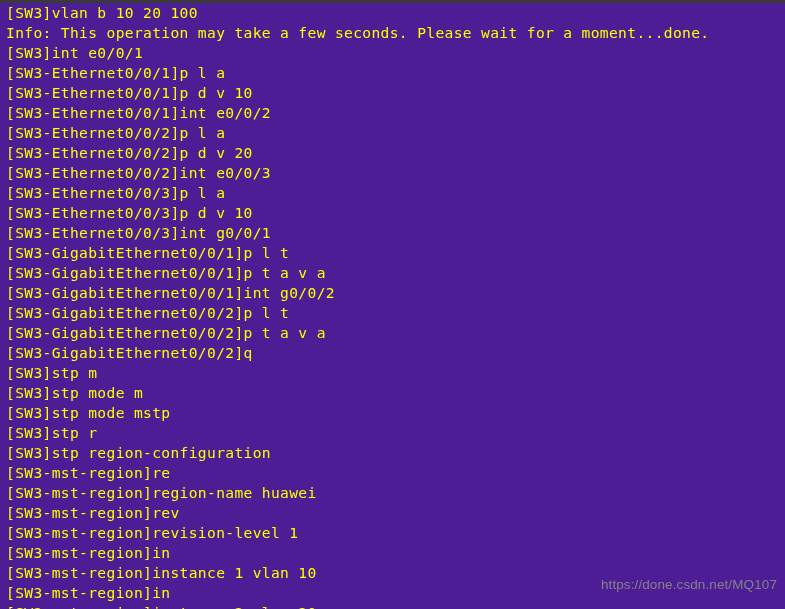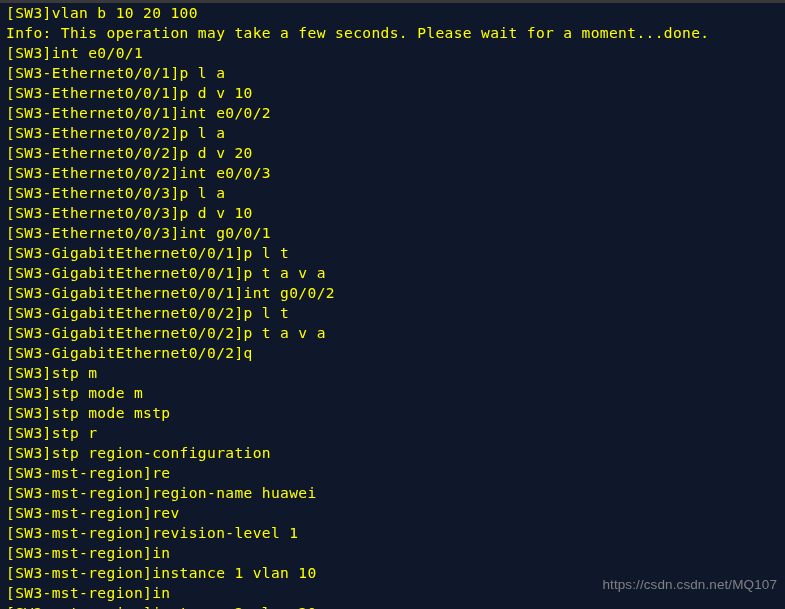--- a/index.html
+++ b/index.html
@@ -71,21 +71,21 @@
     letter-spacing: 0.1px;
     white-space: nowrap;
     z-index: 8;
     pointer-events: none;
     opacity: 0.92;
   }
 </style>
 </head>
 <body style="background: rgb(0, 0, 0);">
 
-<div id="terminal-window" style="background: #0f172a;">
+<div id="terminal-window" style="background: #4c1d95;">
 
   <div id="window-chrome-strip" style="background: rgb(58, 58, 58);"></div>
 
   <div id="terminal-output" style="color: rgb(255, 255, 0);"><div class="term-line">[SW3]vlan b 10 20 100</div><div class="term-line">Info: This operation may take a few seconds. Please wait for a moment...done.</div><div class="term-line">[SW3]int e0/0/1</div><div class="term-line">[SW3-Ethernet0/0/1]p l a</div><div class="term-line">[SW3-Ethernet0/0/1]p d v 10</div><div class="term-line">[SW3-Ethernet0/0/1]int e0/0/2</div><div class="term-line">[SW3-Ethernet0/0/2]p l a</div><div class="term-line">[SW3-Ethernet0/0/2]p d v 20</div><div class="term-line">[SW3-Ethernet0/0/2]int e0/0/3</div><div class="term-line">[SW3-Ethernet0/0/3]p l a</div><div class="term-line">[SW3-Ethernet0/0/3]p d v 10</div><div class="term-line">[SW3-Ethernet0/0/3]int g0/0/1</div><div class="term-line">[SW3-GigabitEthernet0/0/1]p l t</div><div class="term-line">[SW3-GigabitEthernet0/0/1]p t a v a</div><div class="term-line">[SW3-GigabitEthernet0/0/1]int g0/0/2</div><div class="term-line">[SW3-GigabitEthernet0/0/2]p l t</div><div class="term-line">[SW3-GigabitEthernet0/0/2]p t a v a</div><div class="term-line">[SW3-GigabitEthernet0/0/2]q</div><div class="term-line">[SW3]stp m</div><div class="term-line">[SW3]stp mode m</div><div class="term-line">[SW3]stp mode mstp</div><div class="term-line">[SW3]stp r</div><div class="term-line">[SW3]stp region-configuration</div><div class="term-line">[SW3-mst-region]re</div><div class="term-line">[SW3-mst-region]region-name huawei</div><div class="term-line">[SW3-mst-region]rev</div><div class="term-line">[SW3-mst-region]revision-level 1</div><div class="term-line">[SW3-mst-region]in</div><div class="term-line">[SW3-mst-region]instance 1 vlan 10</div><div class="term-line">[SW3-mst-region]in</div><div class="term-line clipped">[SW3-mst-region]instance 2 vlan 20</div></div>
 
-  <div id="watermark" style="color: rgb(138, 138, 138);">https://csdn.csdn.net/MQ107</div>
+  <div id="watermark" style="color: rgb(138, 138, 138);">https://done.csdn.net/MQ107</div>
 
 </div>
 
 </body></html>

